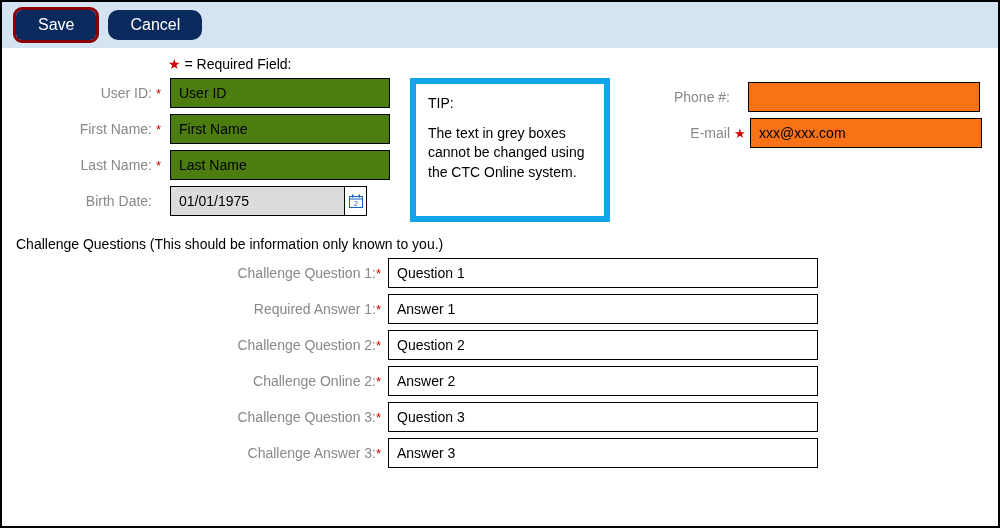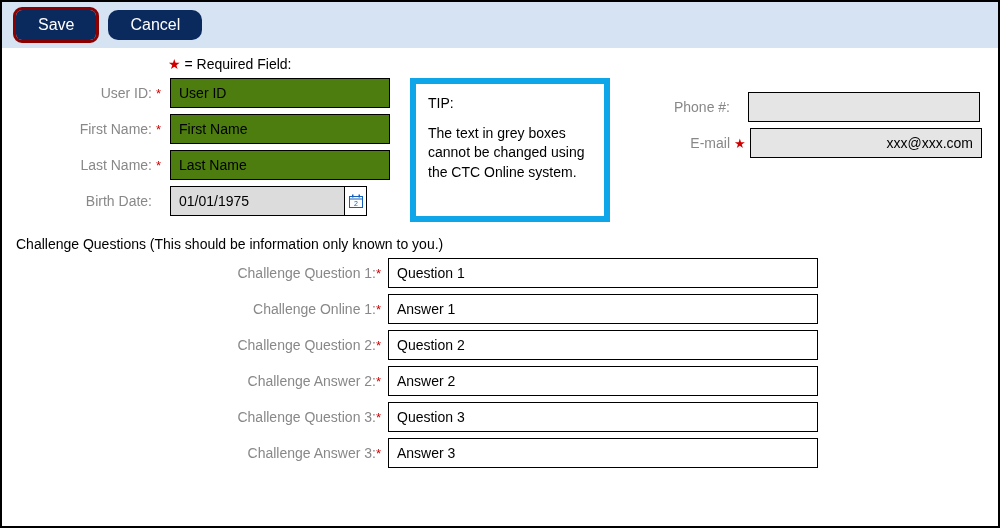--- a/index.html
+++ b/index.html
@@ -64,25 +64,24 @@
       width: 220px;
       height: 30px;
       background: #4d7c0f;
       border: 1px solid #000;
       padding: 0 8px;
       font-size: 14px;
     }
     .row input.edit-box {
       width: 232px;
       height: 30px;
-      background: #e5e5e5;
-      border: 1px solid #000;
-      padding: 0 8px;
-      font-size: 14px;
-      text-align: right;
+      background: #f97316;
+      border: 1px solid #000;
+      padding: 0 8px;
+      font-size: 14px;
     }
     .birthdate-wrap {
       display: flex;
     }
     .birthdate-wrap input {
       width: 175px;
       height: 30px;
       background: #dcdcdc;
       border: 1px solid #000;
       padding: 0 8px;
@@ -106,21 +105,21 @@
     .tip-box {
       border: 6px solid #0ea5e9;
       width: 200px;
       padding: 10px 12px;
       font-size: 14px;
       line-height: 1.4;
     }
     .tip-box .tip-head { margin-bottom: 10px; }
     .right-col {
       margin-left: 40px;
-      margin-top: 14px;
+      margin-top: 4px;
     }
     .right-col .row label.field-label {
       width: 64px;
     }
     .challenge-head {
       font-weight: normal;
       color: #000;
       margin-top: 14px;
       margin-bottom: 6px;
       font-size: 14px;
@@ -219,31 +218,31 @@
   </div>
 
   <div class="challenge-head">Challenge Questions (This should be information only known to you.)</div>
 
   <div class="challenge-row">
     <label>Challenge Question 1:</label>
     <span class="star-col">*</span>
     <input value="Question 1" style="">
   </div>
   <div class="challenge-row">
-    <label>Challenge Online 1:</label>
+    <label>Required Answer 1:</label>
     <span class="star-col">*</span>
     <input value="Answer 1" style="">
   </div>
   <div class="challenge-row">
     <label>Challenge Question 2:</label>
     <span class="star-col">*</span>
     <input value="Question 2" style="">
   </div>
   <div class="challenge-row">
-    <label>Challenge Answer 2:</label>
+    <label>Challenge Online 2:</label>
     <span class="star-col">*</span>
     <input value="Answer 2" style="">
   </div>
   <div class="challenge-row">
     <label>Challenge Question 3:</label>
     <span class="star-col">*</span>
     <input value="Question 3" style="">
   </div>
   <div class="challenge-row">
     <label>Challenge Answer 3:</label>

